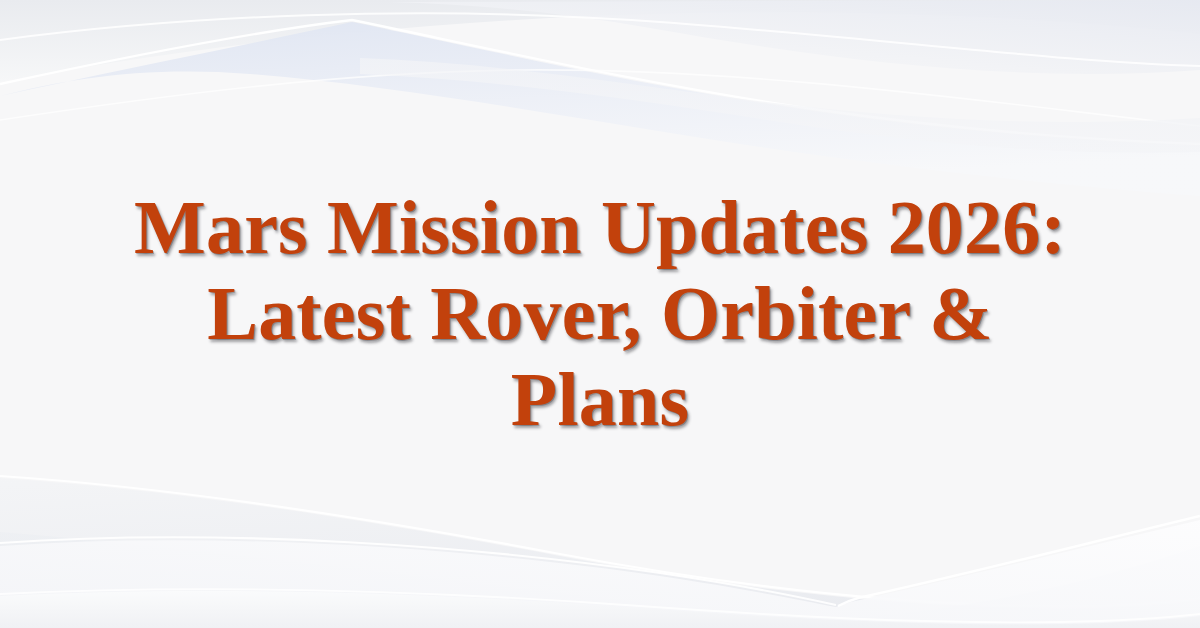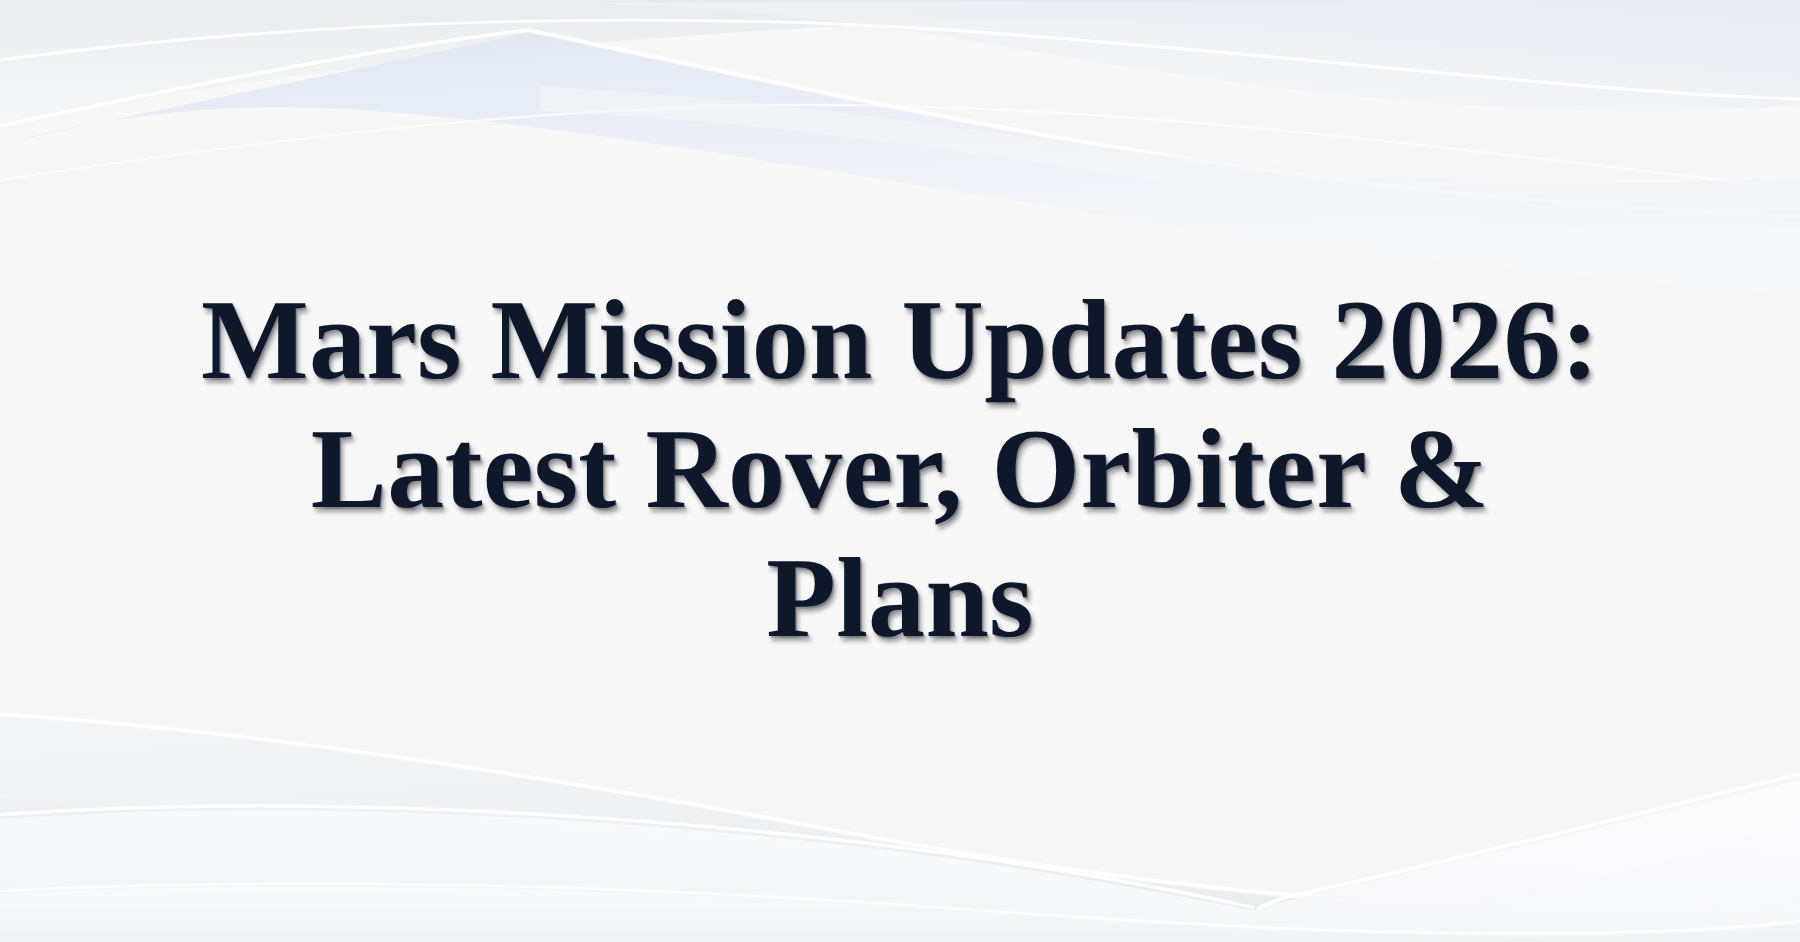--- a/index.html
+++ b/index.html
@@ -40,21 +40,21 @@
   }
   #card-title {
     margin: 0;
     width: 100%;
     text-align: center;
     font-family: "Liberation Serif", "DejaVu Serif", serif;
     font-weight: 700;
     font-size: 76px;
     line-height: 1.13;
     letter-spacing: 0.2px;
-    color: #0f172a;
+    color: #c2410c;
     text-shadow:
       2px 3px 3px rgba(40, 40, 48, 0.42),
       1px 1px 0px rgba(60, 60, 70, 0.30);
     white-space: pre-line;
   }
 </style>
 </head>
 <body>
 
 <div id="card">

